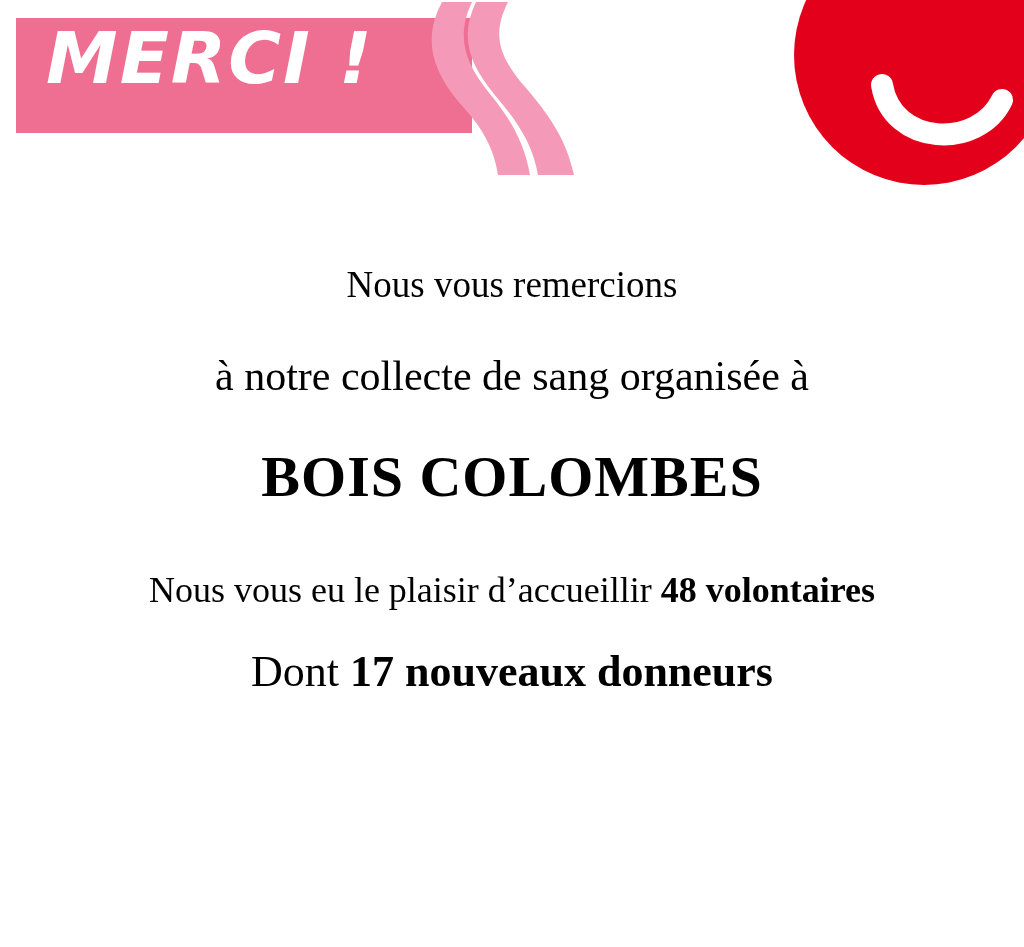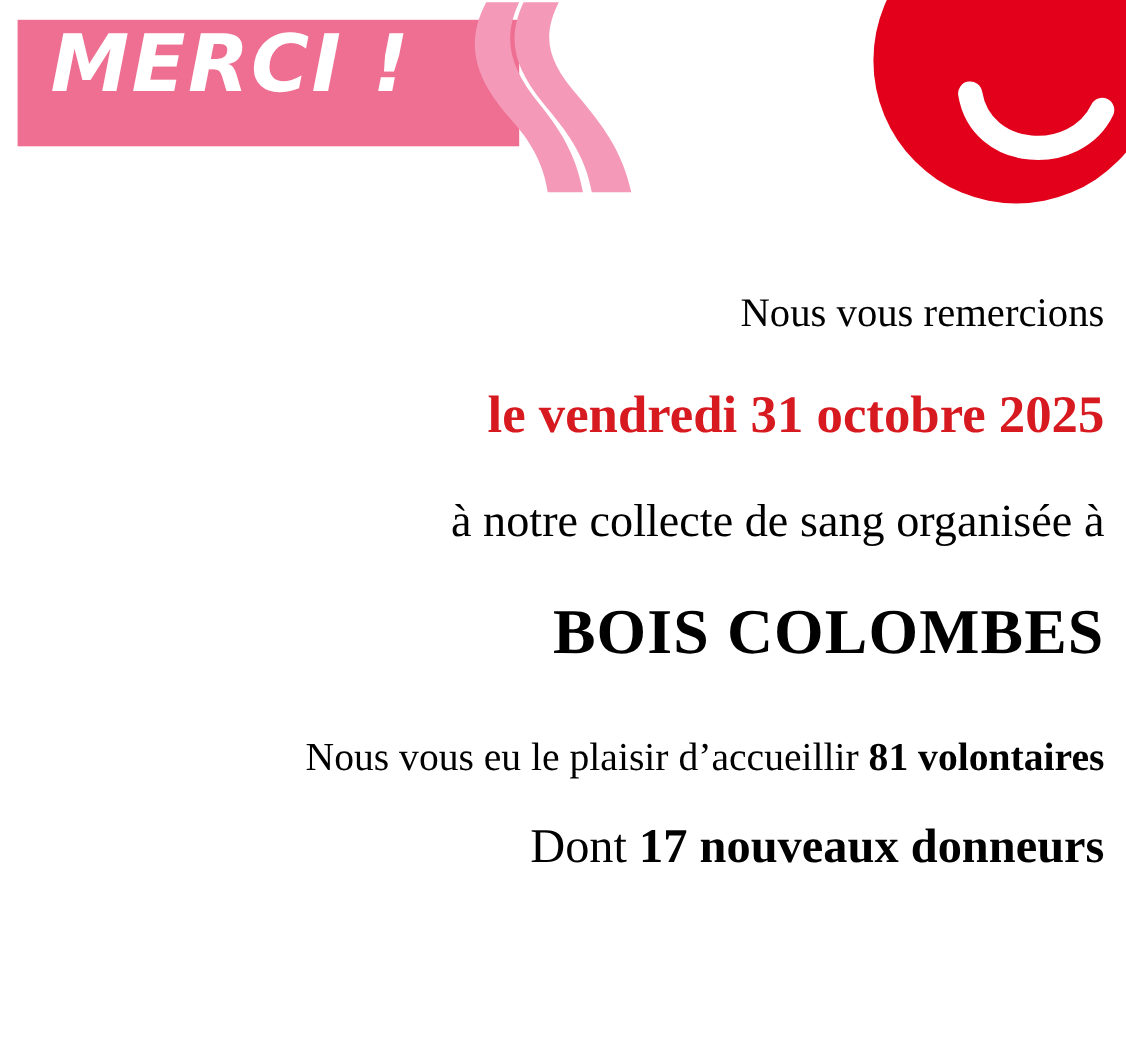--- a/index.html
+++ b/index.html
@@ -61,21 +61,21 @@
     right: 0px;
     top: -40px;
     width: 260px;
     height: 255px;
     overflow: hidden;
   }
 
   
   .content {
     position: relative;
-    text-align: right;
+    text-align: center;
     padding: 0 20px;
   }
 
   .intro {
     font-size: 37px;
     line-height: 47px;
     margin-top: 36px;
     color: #000;
   }
   .intro .l2 { display: block; }
@@ -139,27 +139,26 @@
   </div>
 
 </div>
 
 <div class="content">
 
   <div class="intro">
     <span>Nous vous remercions</span>
   </div>
 
-  <div class="date">le vendredi 31 octobre 2025</div>
 
   <div class="place-intro">à notre collecte de sang organisée à</div>
 
   <div class="city">BOIS COLOMBES</div>
 
   <div class="stats-1">
-    <span>Nous vous eu le plaisir d’accueillir </span><span class="b">81 volontaires</span>
+    <span>Nous vous eu le plaisir d’accueillir </span><span class="b">48 volontaires</span>
   </div>
 
   <div class="stats-2">
     <span>Dont </span><span class="b">17 nouveaux donneurs</span>
   </div>
 
 </div>
 
 </body></html>

